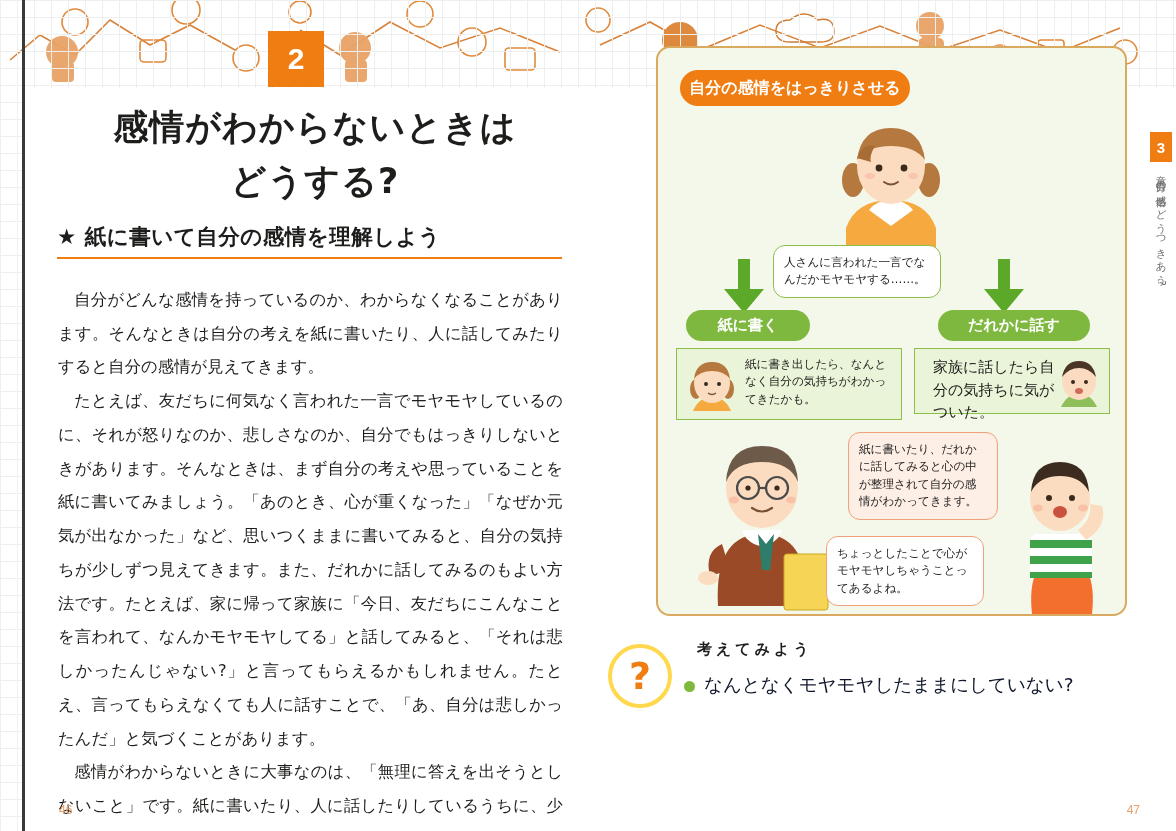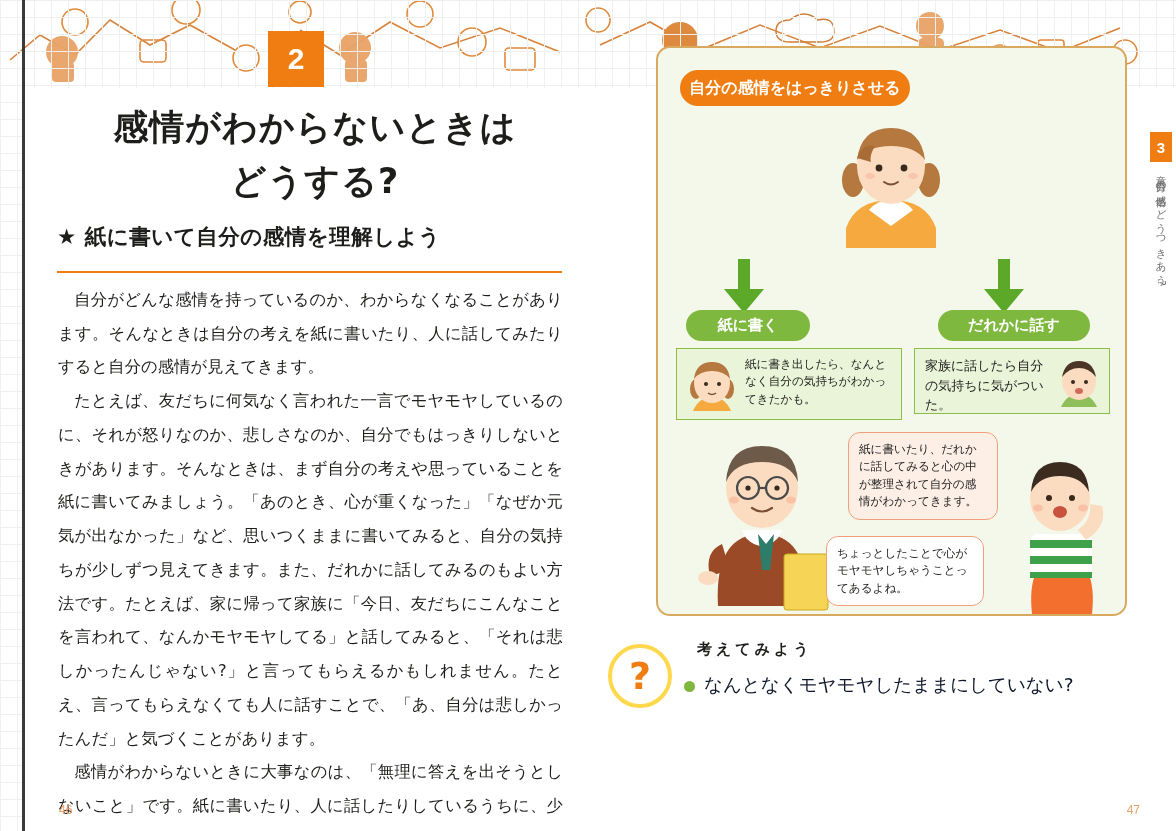--- a/index.html
+++ b/index.html
@@ -53,21 +53,21 @@
     text-align: center;
     font-family: "DejaVu Sans", sans-serif;
     font-size: 35px; font-weight: bold; color: #1d1d1b;
     line-height: 1.55;
     letter-spacing: 1px;
   }
   .title .rubyline { display: block; }
   .subhead-wrap {
     position: absolute; left: 32px; top: 222px; width: 505px;
     border-bottom: 2.5px solid #ef7d11;
-    padding-bottom: 20px;
+    padding-bottom: 6px;
   }
   .subhead {
     font-family: "DejaVu Sans", sans-serif;
     font-size: 21.5px; font-weight: bold; color: #1d1d1b;
     letter-spacing: .5px;
   }
   .body {
     position: absolute; left: 33px; top: 283px; width: 505px;
     font-family: "DejaVu Sans", sans-serif;
     font-size: 16.3px; color: #1d1d1b;
@@ -274,20 +274,21 @@
         <ellipse cx="65" cy="48" rx="34" ry="38" fill="#fcdcc0"></ellipse>
         <path d="M31 42 q4 -32 34 -32 q30 0 34 32 q-10 -14 -34 -14 q-24 0 -34 14z" fill="#b5783f"></path>
         <path d="M31 40 q6 -16 18 -12 q-6 10 -4 16 z" fill="#a86c37"></path>
         <circle cx="53" cy="50" r="3.4" fill="#3a2a1c"></circle>
         <circle cx="78" cy="50" r="3.4" fill="#3a2a1c"></circle>
         <path d="M58 64 q7 5 14 0" stroke="#7a5134" stroke-width="2" fill="none" stroke-linecap="round"></path>
         <ellipse cx="44" cy="58" rx="5" ry="3" fill="#f8bfa6" opacity=".8"></ellipse>
         <ellipse cx="87" cy="58" rx="5" ry="3" fill="#f8bfa6" opacity=".8"></ellipse>
       </svg>
 
+      <div class="balloon" style="left:115px; top:197px; width:168px;">人さんに言われた一言でなんだかモヤモヤする……。</div>
 
       <svg style="position:absolute;left:30px;top:205px" width="410" height="70">
         <path d="M95 6 L60 6 L60 36 L46 36 L66 60 L86 36 L72 36 L72 6 Z" fill="#5ca92a" transform="translate(-10,0)"></path>
         <path d="M258 6 L300 6 L300 36 L314 36 L294 60 L274 36 L288 36 L288 6 Z" fill="#5ca92a" transform="translate(22,0)"></path>
       </svg>
 
       <div class="greenpill" style="left:28px; top:262px; width:124px;">紙に書く</div>
       <div class="greenpill" style="left:280px; top:262px; width:152px;">だれかに話す</div>
 
       <div class="smallcard" style="left:18px; top:300px; width:226px; height:72px;">
@@ -298,21 +299,21 @@
           <ellipse cx="29" cy="28" rx="18" ry="20" fill="#fcdcc0"></ellipse>
           <path d="M11 24 q2 -17 18 -17 q16 0 18 17 q-6 -8 -18 -8 q-12 0 -18 8z" fill="#b5783f"></path>
           <circle cx="23" cy="29" r="2" fill="#3a2a1c"></circle>
             <circle cx="36" cy="29" r="2" fill="#3a2a1c"></circle>
           <path d="M25 38 q4 3 8 0" stroke="#7a5134" stroke-width="1.5" fill="none"></path>
         </svg>
         <div style="position:absolute;left:68px;top:7px;width:150px;font-family:'DejaVu Sans',sans-serif;font-size:11.6px;line-height:1.5;color:#1d1d1b">紙に書き出したら、なんとなく自分の気持ちがわかってきたかも。</div>
       </div>
 
       <div class="smallcard" style="left:256px; top:300px; width:196px; height:66px;">
-        <div style="position:absolute;left:10px;top:7px;width:128px;font-family:'DejaVu Sans',sans-serif;font-size:13px;line-height:1.5;color:#1d1d1b">家族に話したら自分の気持ちに気がついた。</div>
+        <div style="position:absolute;left:18px;top:7px;width:128px;font-family:'DejaVu Sans',sans-serif;font-size:15px;line-height:1.5;color:#1d1d1b">家族に話したら自分の気持ちに気がついた。</div>
         <svg style="position:absolute;right:4px;top:8px" width="52" height="52">
           <path d="M8 50 q6 -13 18 -13 q12 0 18 13 z" fill="#8fbf5a"></path>
           <ellipse cx="26" cy="24" rx="17" ry="19" fill="#fcdcc0"></ellipse>
           <path d="M9 20 q3 -16 17 -16 q14 0 17 16 q-7 -9 -17 -9 q-10 0 -17 9z" fill="#4a3527"></path>
           <circle cx="20" cy="25" r="2" fill="#3a2a1c"></circle>
             <circle cx="33" cy="25" r="2" fill="#3a2a1c"></circle>
           <ellipse cx="26" cy="34" rx="4" ry="3" fill="#cf6b5a"></ellipse>
         </svg>
       </div>
 

